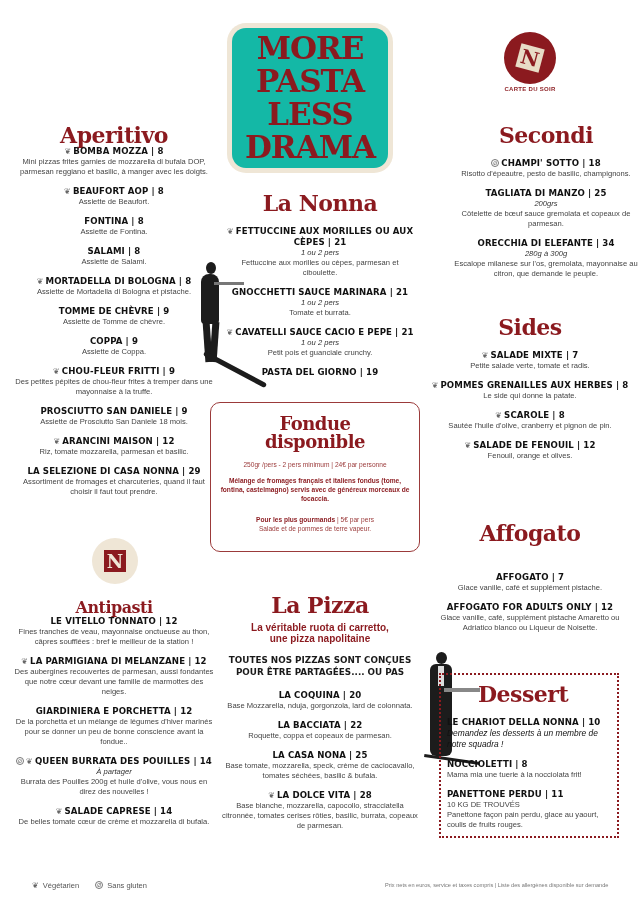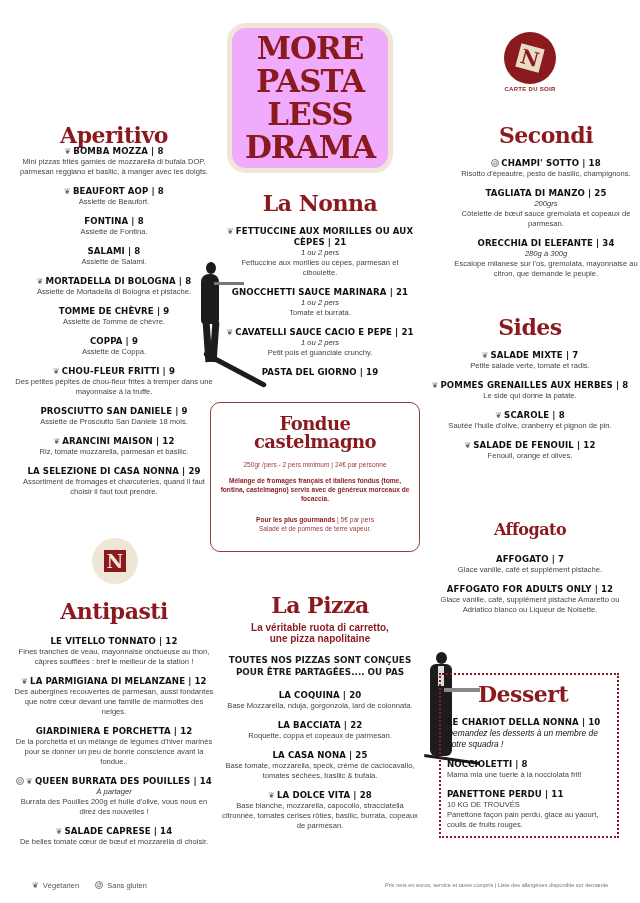--- a/index.html
+++ b/index.html
@@ -17,21 +17,21 @@
       color: #111; line-height: 11px; letter-spacing: 0.1px;
     }
     .item-sub { font-style: italic; font-size: 7.6px; color: #333; line-height: 10px; }
     .item-desc { font-size: 7.6px; color: #444; line-height: 10px; }
     .veg, .gf { display: inline-block; font-weight: normal; color: #666; font-size: 8px; margin-right: 2px; }
     .gf { border: 0.8px solid #777; border-radius: 50%; width: 8px; height: 8px; line-height: 7px; font-size: 5px; text-align: center; vertical-align: 1px; }
 
     
     .hero {
       left: 232px; top: 28px; width: 156px; height: 140px;
-      background: #f0abfc; border-radius: 14px;
+      background: #14b8a6; border-radius: 14px;
       box-shadow: 0 0 0 5px #efe6d6;
     }
     .hero-line {
       font-family: "DejaVu Serif", serif; font-weight: bold; color: #8b1a1f;
       font-size: 31px; line-height: 33px; text-align: center; letter-spacing: -1px;
       transform: scaleX(1.0);
     }
 
     
     .badge {
@@ -159,21 +159,21 @@
   <div class="abs figure" style="left:10px;top:0;width:10px;height:12px;border-radius:50%;"></div>
   <div class="abs figure" style="left:5px;top:12px;width:18px;height:50px;border-radius:8px 8px 4px 4px;"></div>
   <div class="abs" style="left:18px;top:20px;width:30px;height:3px;background:#777;"></div>
   <div class="abs figure" style="left:8px;top:60px;width:7px;height:40px;transform:rotate(-4deg);"></div>
   <div class="abs figure" style="left:15px;top:60px;width:7px;height:40px;transform:rotate(4deg);"></div>
   <div class="abs figure" style="left:4px;top:105px;width:70px;height:5px;transform:rotate(28deg);border-radius:3px;"></div>
 </div>
 
 <div class="abs fondue-box">
   <div class="section-title" style="font-size:18px;">Fondue</div>
-  <div class="section-title" style="font-size:18px;margin-bottom:10px;">castelmagno</div>
+  <div class="section-title" style="font-size:18px;margin-bottom:10px;">disponible</div>
   <div style="font-size:6.6px;color:#9b3a3a;margin-bottom:8px;">250gr /pers - 2 pers minimum  | 24€ par personne</div>
   <div style="font-size:6.6px;font-weight:bold;color:#8b1a1f;line-height:9px;margin-bottom:12px;">Mélange de fromages français et italiens fondus (tome, fontina, castelmagno) servis avec de généreux morceaux de focaccia.</div>
   <div style="font-size:6.6px;color:#9b3a3a;line-height:9px;">
     <span style="font-weight:bold;color:#8b1a1f;">Pour les plus gourmands</span><span> | 5€ par pers</span><br>
     <span>Salade et de pommes de terre vapeur.</span>
   </div>
 </div>
 
 <div class="col" style="left:446px;top:124px;width:200px;">
   <div class="section-title" style="font-size:22px;margin-bottom:12px;">Secondi</div>
@@ -211,62 +211,62 @@
         <div class="item-desc">Sautée l'huile d'olive, cranberry et pignon de pin.</div>
       </div>
       <div class="item">
         <div class="item-name"><span class="veg">❦</span><span>SALADE DE FENOUIL | 12</span></div>
         <div class="item-desc">Fenouil, orange et olives.</div>
       </div>
     </div>
 </div>
 
 <div class="col" style="left:430px;top:522px;width:200px;">
-  <div class="section-title" style="font-size:16px;margin-bottom:16px;">Affogato</div>
+  <div class="section-title" style="font-size:22px;margin-bottom:28px;">Affogato</div>
   <div id="affogato-list">
       <div class="item">
         <div class="item-name"><span>AFFOGATO | 7</span></div>
         <div class="item-desc">Glace vanille, café et supplément pistache.</div>
       </div>
       <div class="item">
         <div class="item-name"><span>AFFOGATO FOR ADULTS ONLY | 12</span></div>
         <div class="item-desc">Glace vanille, café, supplément pistache Amaretto ou Adriatico blanco ou Liqueur de Noisette.</div>
       </div>
     </div>
 </div>
 
 <div class="abs badge" style="left:92px;top:538px;width:46px;height:46px;background:#efe6d6;">
   <div class="badge-inner" style="width:22px;height:22px;background:#8b1a1f;color:#efe6d6;font-size:18px;transform:rotate(0deg);">
     <span>N</span>
   </div>
 </div>
 
 <div class="col" style="left:14px;top:600px;width:200px;">
-  <div class="section-title" style="font-size:22px;margin-bottom:14px;">Antipasti</div>
+  <div class="section-title" style="font-size:16px;">Antipasti</div>
   <div id="antipasti-list">
       <div class="item">
         <div class="item-name"><span>LE VITELLO TONNATO | 12</span></div>
         <div class="item-desc">Fines tranches de veau, mayonnaise onctueuse au thon, câpres soufflées : bref le meilleur de la station !</div>
       </div>
       <div class="item">
         <div class="item-name"><span class="veg">❦</span><span>LA PARMIGIANA DI MELANZANE | 12</span></div>
         <div class="item-desc">Des aubergines recouvertes de parmesan, aussi fondantes que notre cœur devant une famille de marmottes des neiges.</div>
       </div>
       <div class="item">
         <div class="item-name"><span>GIARDINIERA E PORCHETTA | 12</span></div>
         <div class="item-desc">De la porchetta et un mélange de légumes d'hiver marinés pour se donner un peu de bonne conscience avant la fondue..</div>
       </div>
       <div class="item">
         <div class="item-name"><span class="gf">Ø</span><span class="veg">❦</span><span>QUEEN BURRATA DES POUILLES | 14</span></div>
         <div class="item-sub">À partager</div>
         <div class="item-desc">Burrata des Pouilles 200g et huile d'olive, vous nous en direz des nouvelles !</div>
       </div>
       <div class="item">
         <div class="item-name"><span class="veg">❦</span><span>SALADE CAPRESE | 14</span></div>
-        <div class="item-desc">De belles tomate cœur de bœuf et mozzarella di choisir.</div>
+        <div class="item-desc">De belles tomate cœur de crème et mozzarella di bufala.</div>
       </div>
     </div>
 </div>
 
 <div class="col" style="left:222px;top:594px;width:196px;">
   <div class="section-title" style="font-size:22px;margin-bottom:6px;">La Pizza</div>
   <div style="font-size:10px;font-weight:bold;color:#8b1a1f;line-height:11px;padding:0 20px;margin-bottom:10px;">La véritable ruota di carretto, une pizza napolitaine</div>
   <div style="font-family:'DejaVu Sans',sans-serif;font-size:8.8px;font-weight:bold;line-height:12px;margin-bottom:12px;">TOUTES NOS PIZZAS SONT CONÇUES POUR ÊTRE PARTAGÉES.... OU PAS</div>
   <div id="pizza-list">
       <div class="item">

